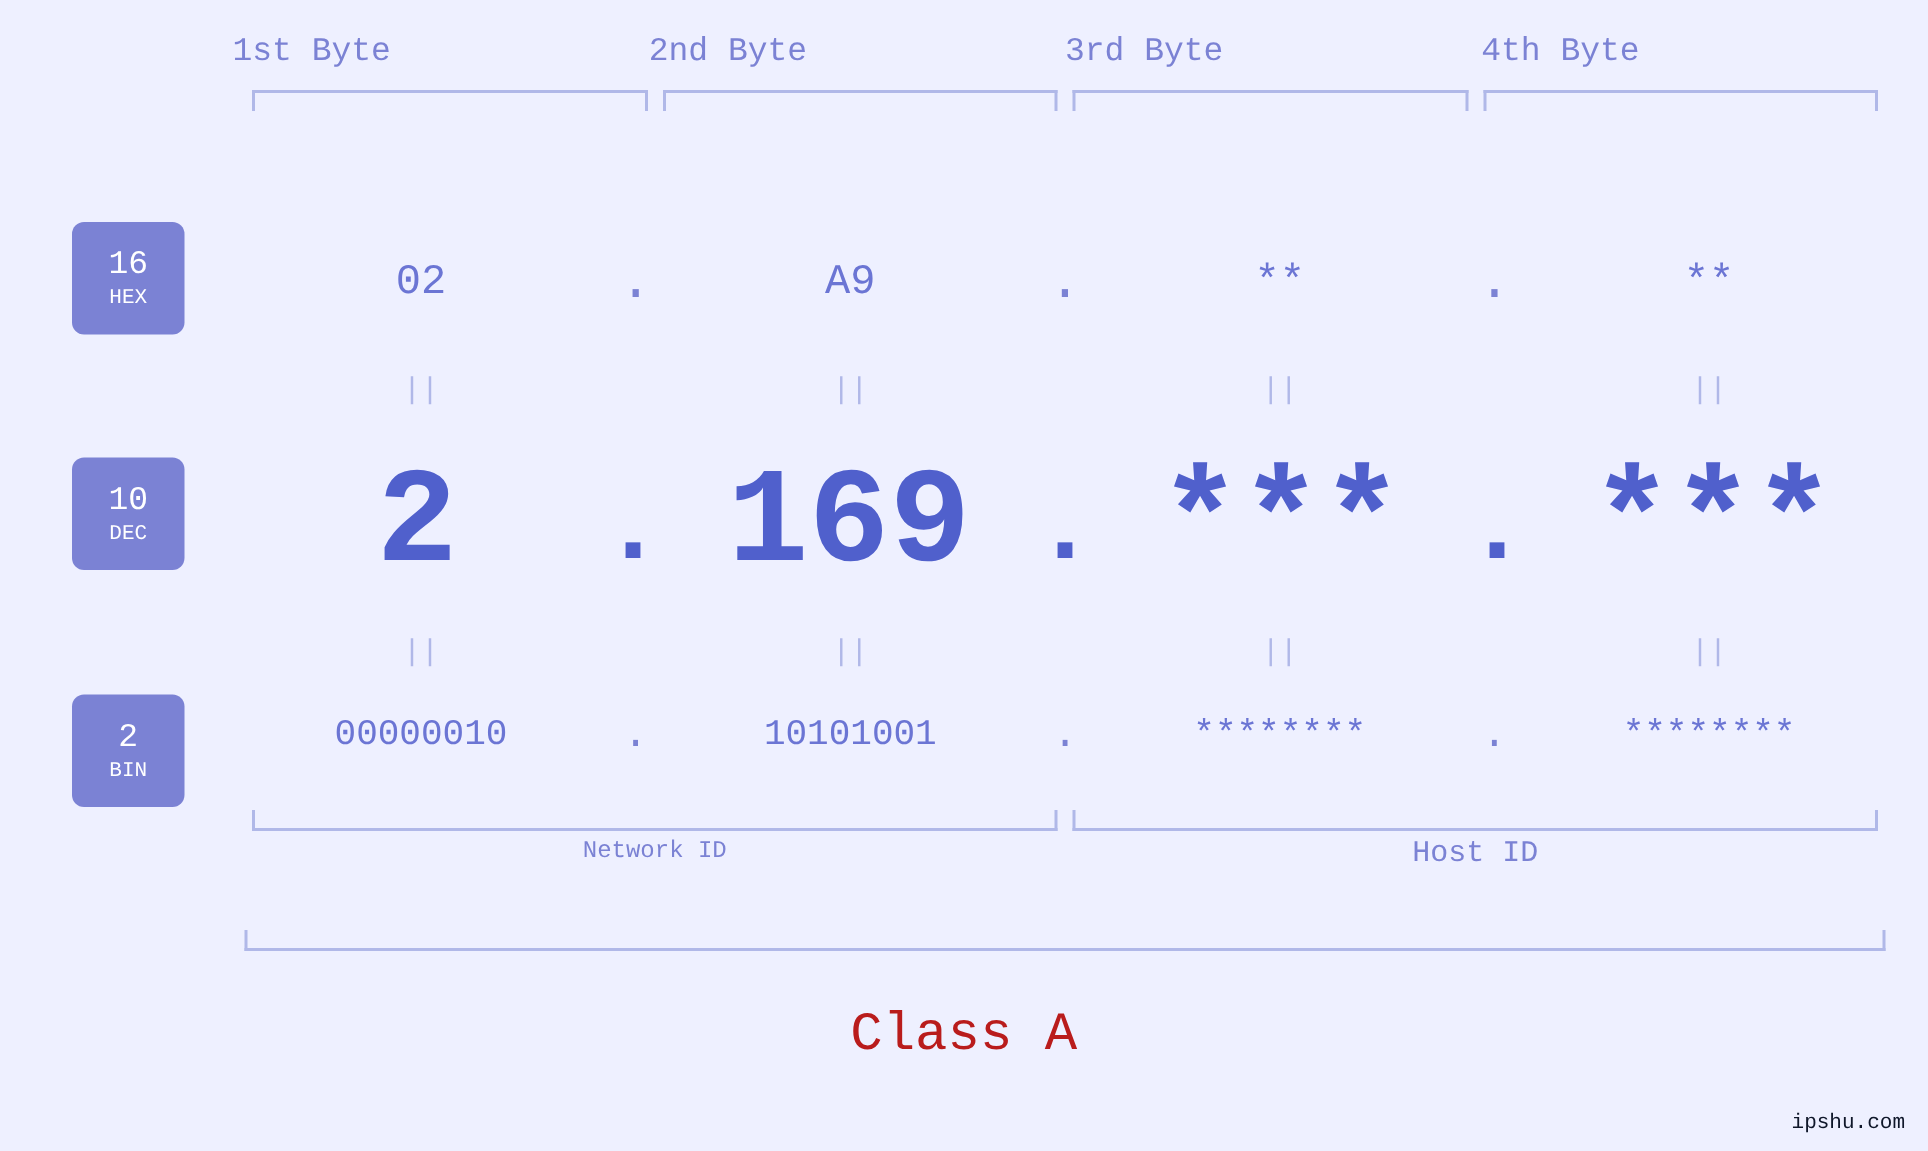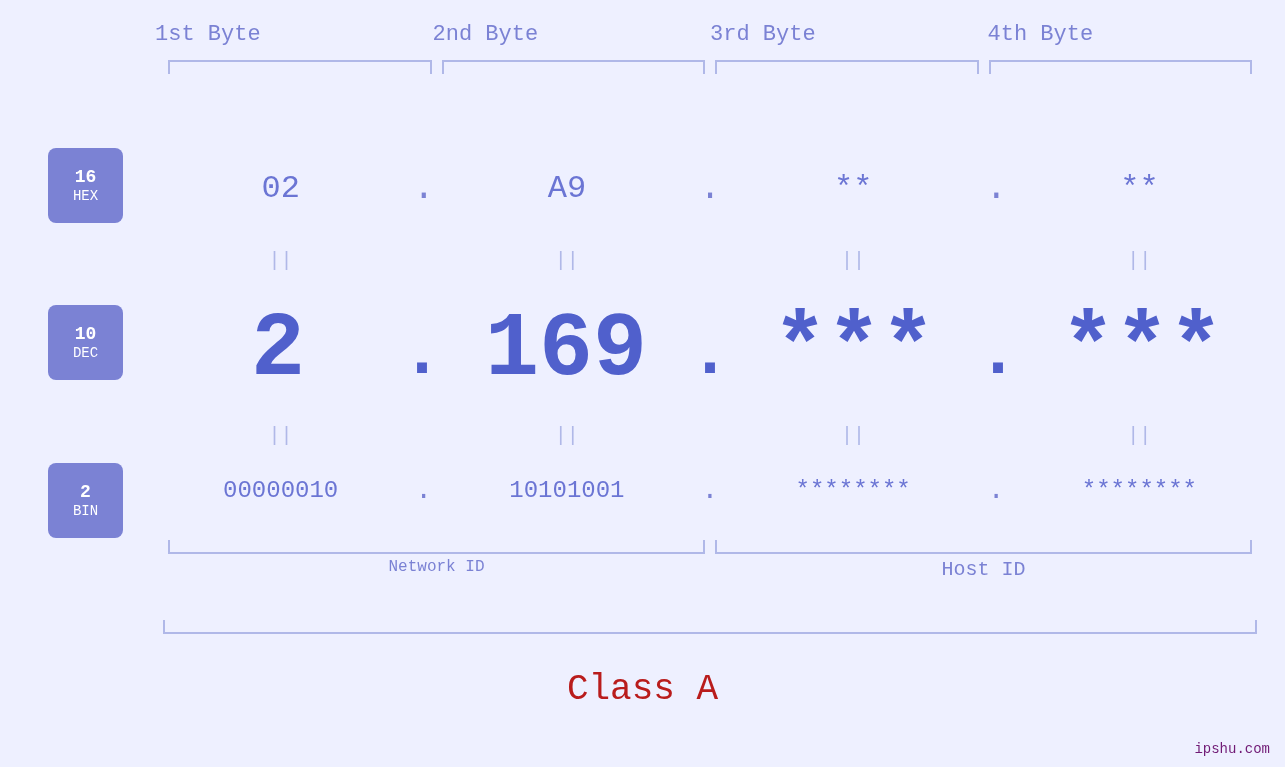--- a/index.html
+++ b/index.html
@@ -20,36 +20,36 @@
       width: 75px;
       height: 75px;
       display: flex;
       flex-direction: column;
       align-items: center;
       justify-content: center;
       font-family: 'Courier New', Courier, monospace;
     }
 
     .badge-num {
-      font-size: 18px;
-      font-weight: bold;
+      font-size: 22px;
+      font-weight: normal;
       line-height: 1.2;
     }
 
     .badge-label {
       font-size: 14px;
       font-weight: normal;
     }
 
     
     .watermark {
       position: absolute;
       bottom: 10px;
       right: 15px;
-      color: #701a75;
+      color: #0f172a;
       font-size: 14px;
       font-family: 'Courier New', Courier, monospace;
     }
 
     
     .page {
       width: 1285px;
       height: 767px;
       background: #eef0ff;
       position: relative;
@@ -94,21 +94,21 @@
     
     .hex-vals {
       position: absolute;
       top: 148px;
       left: 155px;
       right: 20px;
       display: flex;
       align-items: center;
       height: 80px;
     }
-    .val-hex { flex: 1; text-align: center; color: #6b75d4; font-size: 32px; }
+    .val-hex { flex: 1; text-align: center; color: #6b75d4; font-size: 28px; }
     .sep-hex { flex: 0 0 35px; text-align: center; color: #7b82d4; font-size: 36px; }
 
     
     .eq-row-1 {
       position: absolute;
       top: 245px;
       left: 155px;
       right: 20px;
       display: flex;
       align-items: center;

